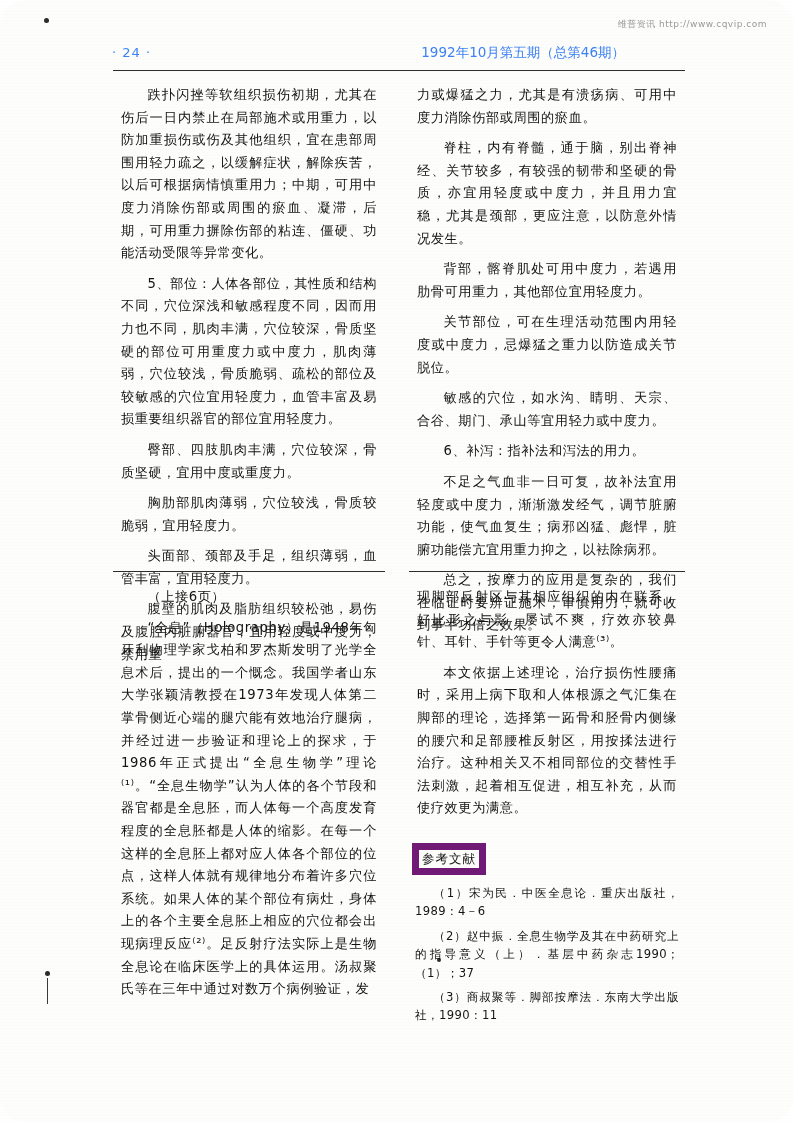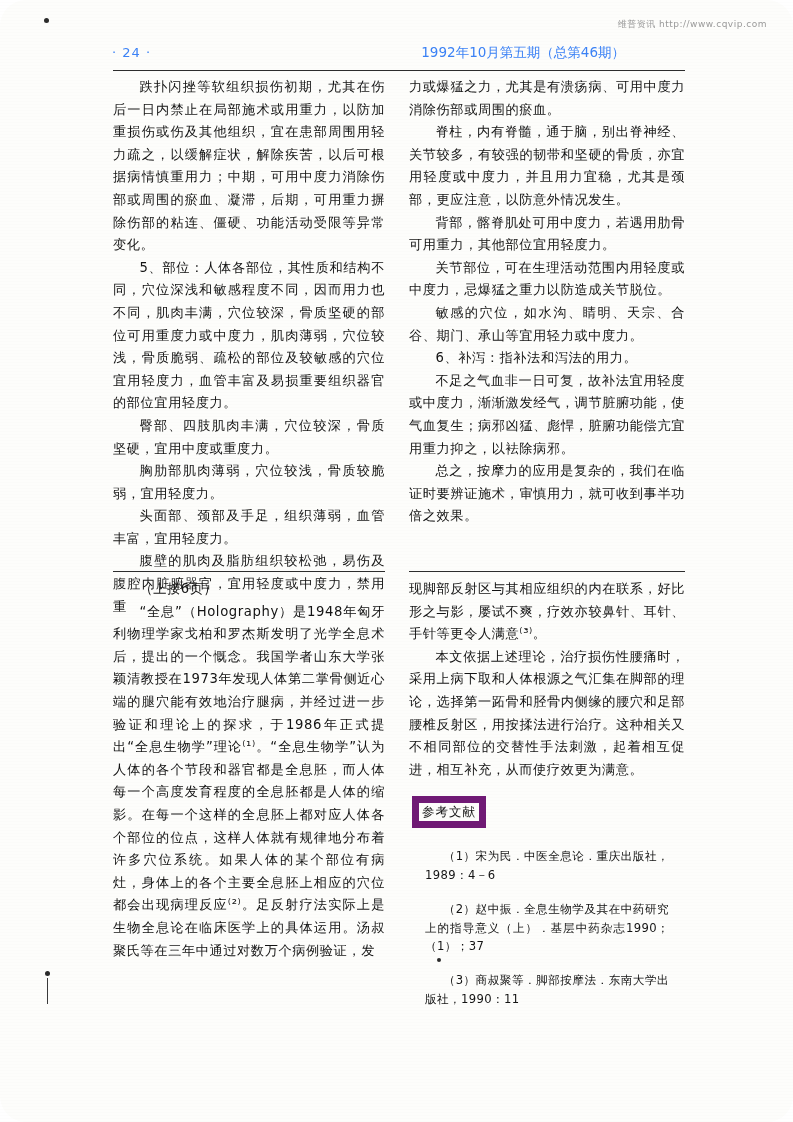--- a/index.html
+++ b/index.html
@@ -104,21 +104,21 @@
   .col {
     position: absolute;
     width: 272px;
     font-size: 13.2px;
     line-height: 22.6px;
     text-align: justify;
     color: #131313;
     letter-spacing: .6px;
   }
   .col p {
-    margin: 0;
+    margin: 8px;
     text-indent: 2em;
   }
   .col p.noindent { text-indent: 0; }
 
   .col-left-top  { left: 113px; top: 76px;  }
   .col-right-top { left: 409px; top: 76px; width: 276px; }
   .col-left-bot  { left: 113px; top: 578px; }
   .col-right-bot { left: 409px; top: 578px; width: 276px; }
 
   .refs-title {
@@ -145,21 +145,21 @@
     letter-spacing: 1px;
     line-height: 17px;
   }
   .refs {
     font-size: 11.6px;
     line-height: 18.4px;
     letter-spacing: .4px;
     margin-top: 4px;
   }
   .refs p {
-    margin: 16px;
+    margin: 6px;
     text-indent: 1.6em;
   }
 </style>
 </head>
 <body>
 
 <div class="page">
 
   <div class="watermark">维普资讯 http://www.cqvip.com</div>
 

